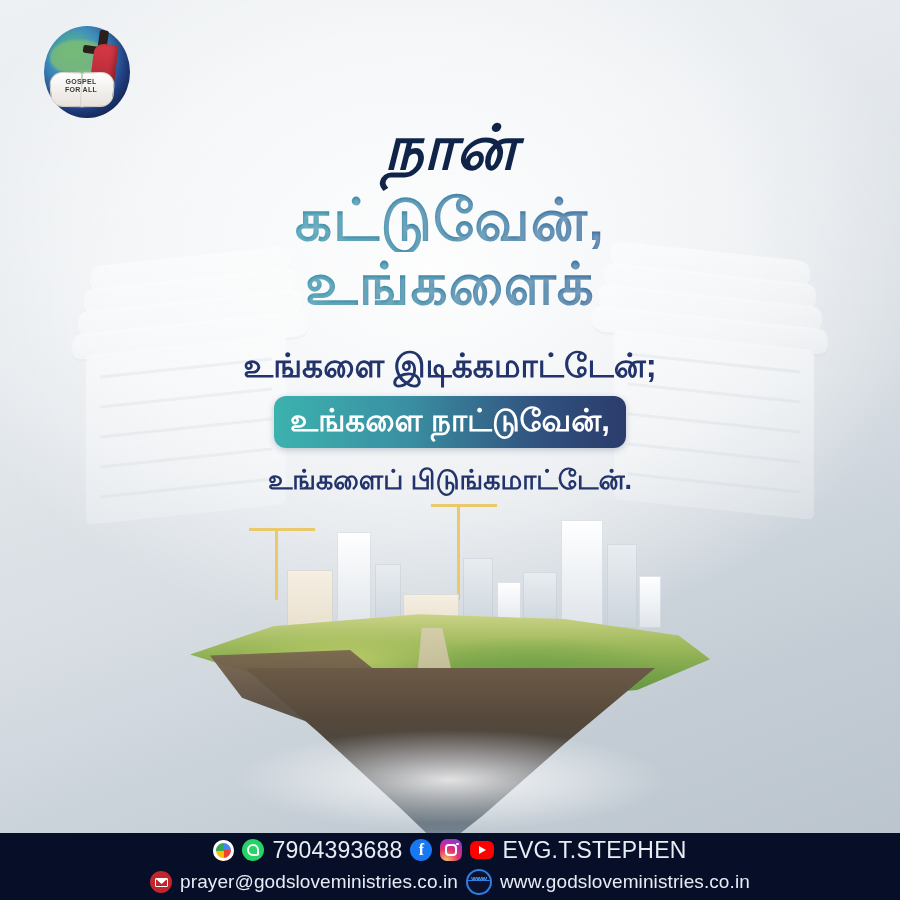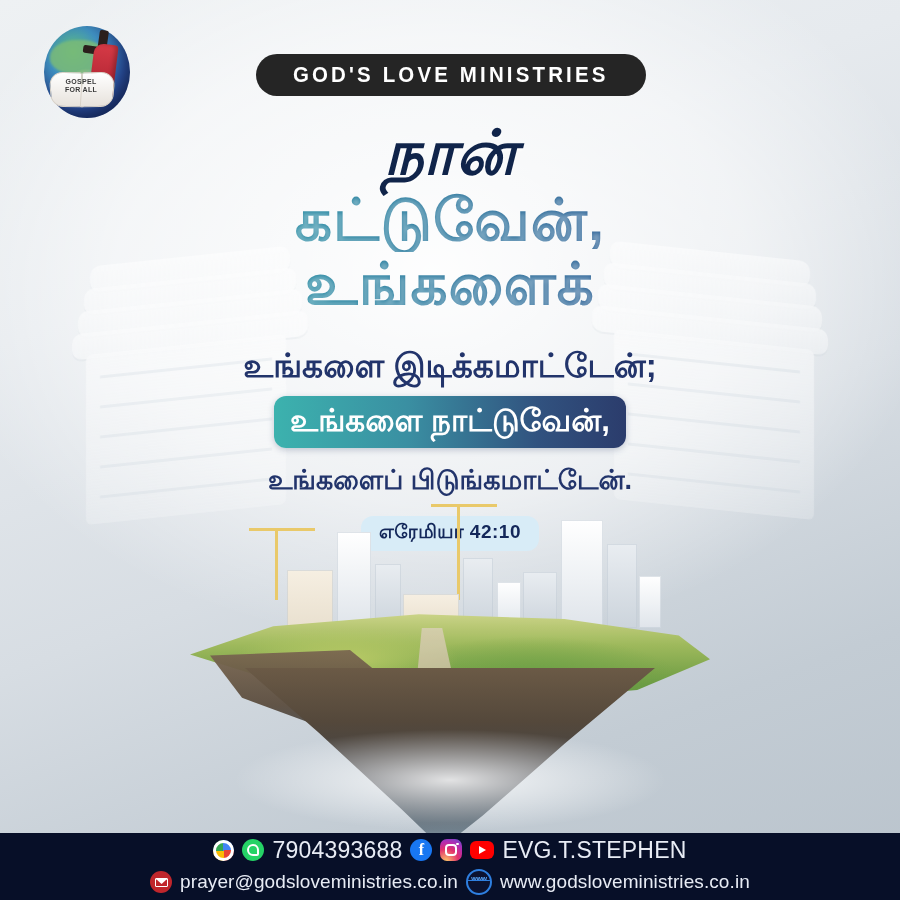--- a/index.html
+++ b/index.html
@@ -45,21 +45,21 @@
     position:absolute;left:256px;top:54px;width:390px;height:42px;
     background:#252525;border-radius:21px;display:flex;align-items:center;justify-content:center;
   }
   .badge span{color:#fff;font-weight:bold;font-size:22px;letter-spacing:3.4px;
     font-family:"Liberation Sans Narrow","Liberation Sans",sans-serif;transform:scaleX(.93);}
 
   
   .verse{position:absolute;left:0;top:118px;width:900px;text-align:center;}
   .l-script{
     font-size:62px;line-height:70px;color:#10244a;
-    font-family:Liberation Sans, sans-serif;font-style:italic;font-weight:bold;
+    font-family:Liberation Mono, monospace;font-style:italic;font-weight:bold;
     text-shadow:0 2px 3px rgba(255,255,255,.8);
   }
   .l-big{
     font-size:58px;line-height:64px;font-weight:bold;letter-spacing:1px;
     background:linear-gradient(90deg,#27a5ae 0%,#2e8fa6 32%,#34699b 66%,#39538c 100%);
     -webkit-background-clip:text;background-clip:text;color:transparent;
     text-shadow:0 2px 4px rgba(255,255,255,.35);
   }
   .l-mid{font-size:33px;line-height:44px;font-weight:bold;color:#22346b;margin-top:28px;}
   .l-hl-wrap{margin-top:8px;}
@@ -176,36 +176,30 @@
     <div class="bible">
       <div class="pg pgl"></div>
       <div class="pg pgr"></div>
       <div class="txt">
         <div>GOSPEL</div>
         <div>FOR ALL</div>
       </div>
     </div>
   </div>
 
-  <div class="badge">
-    <span>GOD'S LOVE MINISTRIES</span>
-  </div>
 
   <div class="verse">
     <div class="l-script">நான்</div>
     <div class="l-big">கட்டுவேன்,</div>
     <div class="l-big">உங்களைக்</div>
     <div class="l-mid">உங்களை இடிக்கமாட்டேன்;</div>
     <div class="l-hl-wrap">
       <span class="l-hl">உங்களை நாட்டுவேன்,</span>
     </div>
     <div class="l-mid2">உங்களைப் பிடுங்கமாட்டேன்.</div>
-    <div class="ref-wrap">
-      <span class="ref">எரேமியா 42:10</span>
-    </div>
   </div>
 
   <div class="island-wrap">
     <div class="city">
       <div class="crane" style="left:30px;height:72px;">
           <div class="arm"></div>
         </div>
       <div class="crane" style="left:212px;height:96px;">
           <div class="arm"></div>
         </div>

